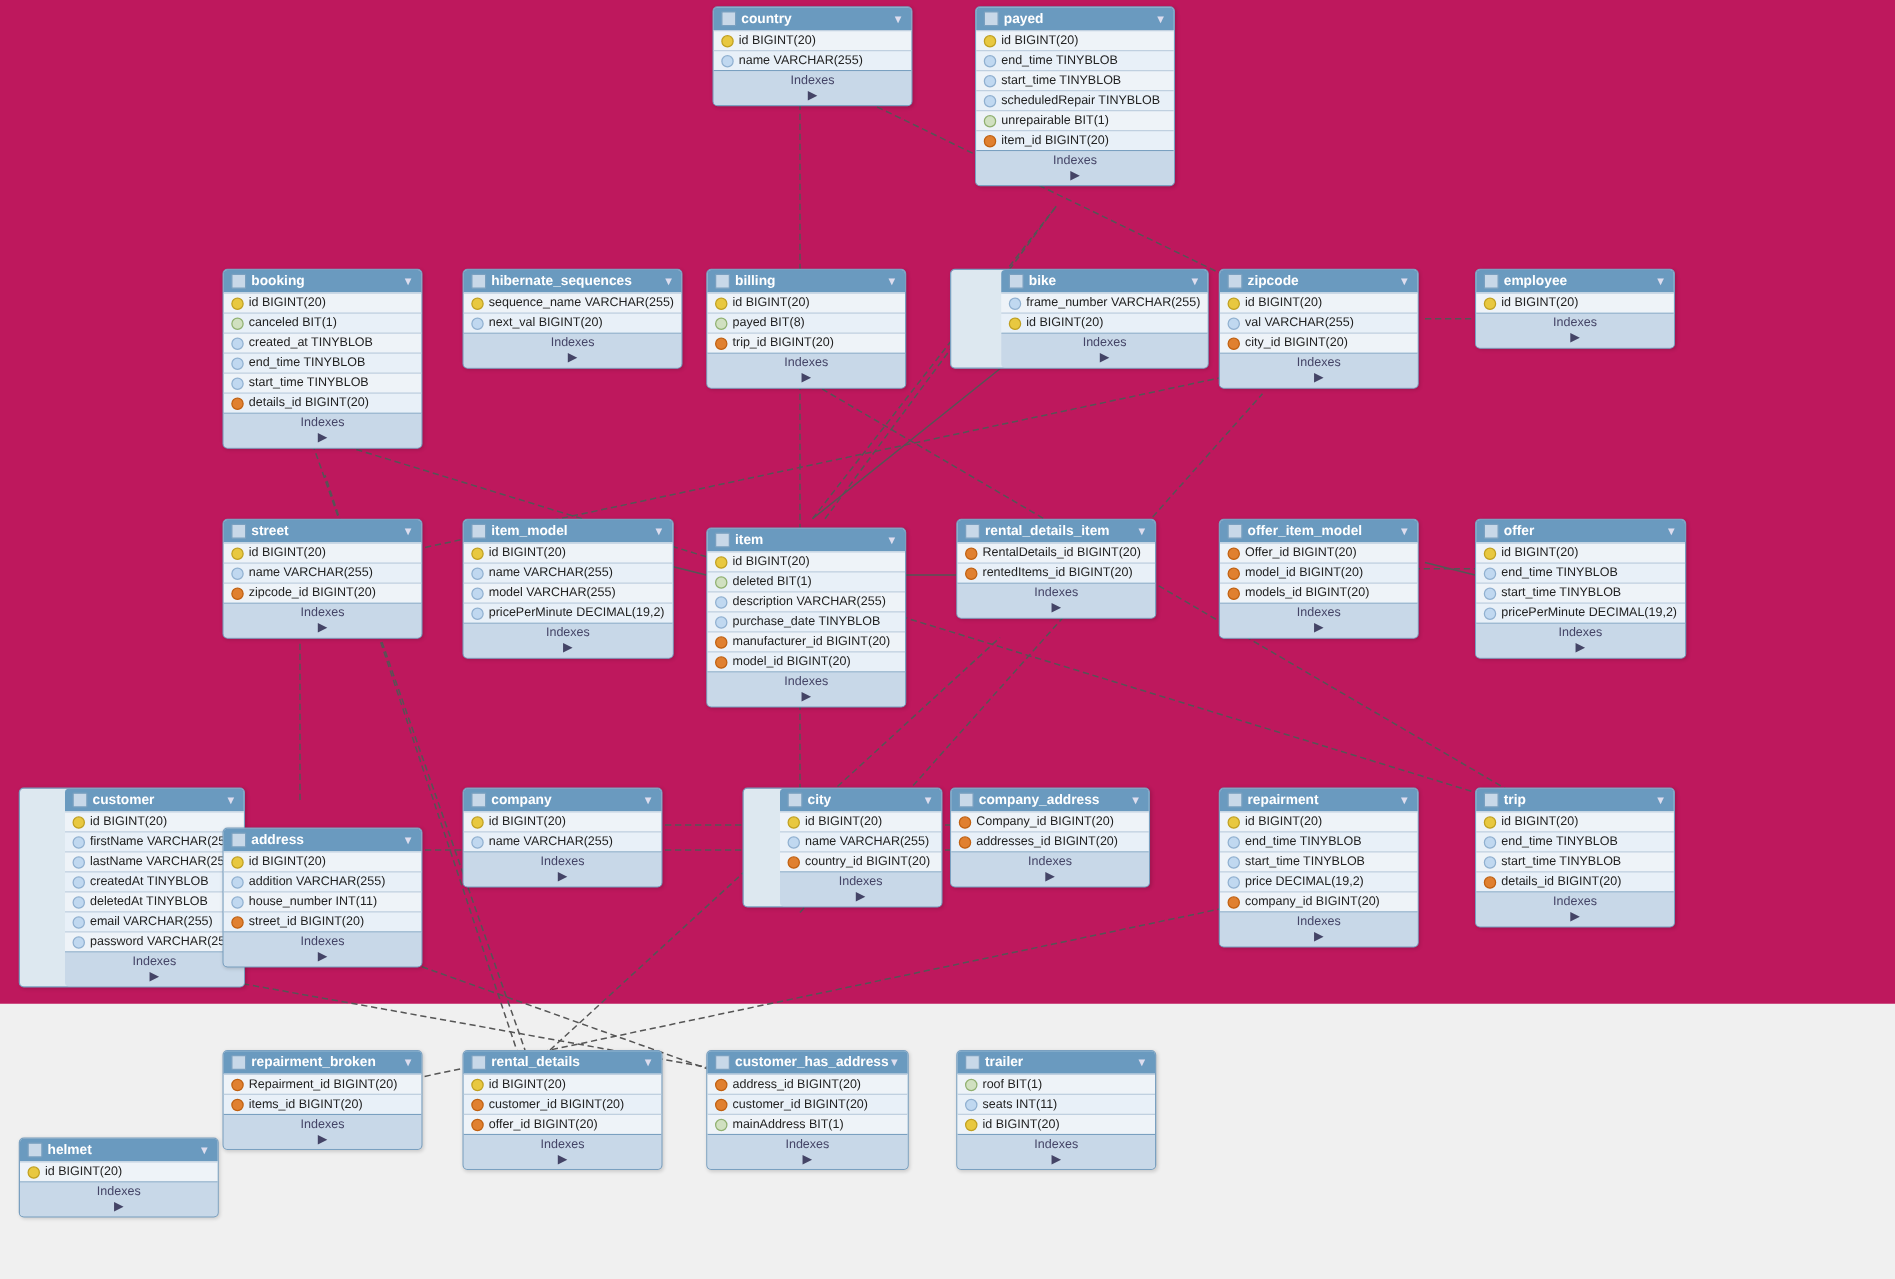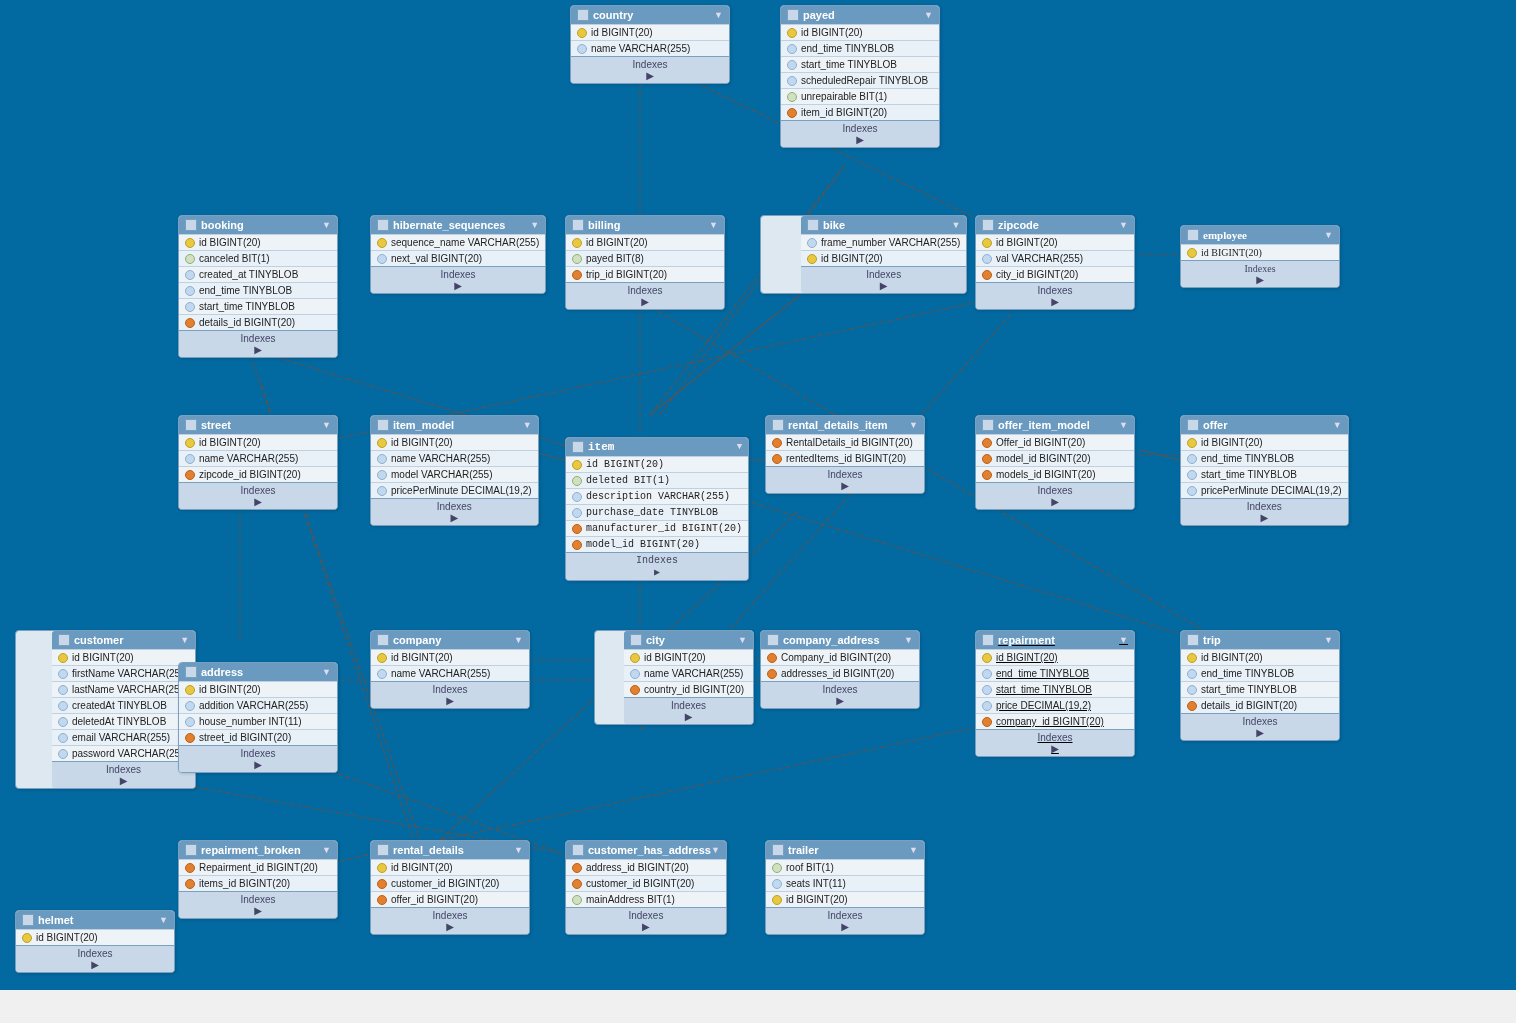--- a/index.html
+++ b/index.html
@@ -7,22 +7,22 @@
       background: #f0f0f0;
       font-family: Arial, sans-serif;
       font-size: 11px;
       overflow: auto;
       width: 1516px;
       height: 1023px;
     }
     .diagram {
       position: relative;
       width: 1516px;
-      height: 990px;
-      background: #0369a1;
+      height: 803px;
+      background: #be185d;
     }
     .table-box {
       position: absolute;
       background: #dde8f0;
       border: 1px solid #7aa0c0;
       border-radius: 4px;
       min-width: 160px;
       box-shadow: 1px 1px 3px rgba(0,0,0,0.15);
     }
     .table-header {
@@ -339,21 +339,21 @@
       </div>
       <div class="table-field">
         <span class="field-icon icon-fk"></span>
         <span>city_id BIGINT(20)</span>
       </div>
       <div class="table-indexes">
         <span>Indexes</span>
         <span>▶</span>
       </div>
     </div>
-    <div class="table-box" style="left: 1180px; top: 225px; font-family: Liberation Serif, serif;">
+    <div class="table-box" style="left: 1180px; top: 215px;">
       <div class="table-header">
         <div class="header-left">
           <span class="table-icon"></span>
           <span>employee</span>
         </div>
         <span class="dropdown-arrow">▼</span>
       </div>
       <div class="table-field">
         <span class="field-icon icon-pk"></span>
         <span>id BIGINT(20)</span>
@@ -410,21 +410,21 @@
       </div>
       <div class="table-field">
         <span class="field-icon icon-field"></span>
         <span>pricePerMinute DECIMAL(19,2)</span>
       </div>
       <div class="table-indexes">
         <span>Indexes</span>
         <span>▶</span>
       </div>
     </div>
-    <div class="table-box" style="left: 565px; top: 437px; font-family: Liberation Mono, monospace;">
+    <div class="table-box" style="left: 565px; top: 422px;">
       <div class="table-header">
         <div class="header-left">
           <span class="table-icon"></span>
           <span>item</span>
         </div>
         <span class="dropdown-arrow">▼</span>
       </div>
       <div class="table-field">
         <span class="field-icon icon-pk"></span>
         <span>id BIGINT(20)</span>
@@ -659,21 +659,21 @@
       </div>
       <div class="table-field">
         <span class="field-icon icon-fk"></span>
         <span>addresses_id BIGINT(20)</span>
       </div>
       <div class="table-indexes">
         <span>Indexes</span>
         <span>▶</span>
       </div>
     </div>
-    <div class="table-box" style="left: 975px; top: 630px; text-decoration: underline;">
+    <div class="table-box" style="left: 975px; top: 630px;">
       <div class="table-header">
         <div class="header-left">
           <span class="table-icon"></span>
           <span>repairment</span>
         </div>
         <span class="dropdown-arrow">▼</span>
       </div>
       <div class="table-field">
         <span class="field-icon icon-pk"></span>
         <span>id BIGINT(20)</span>

